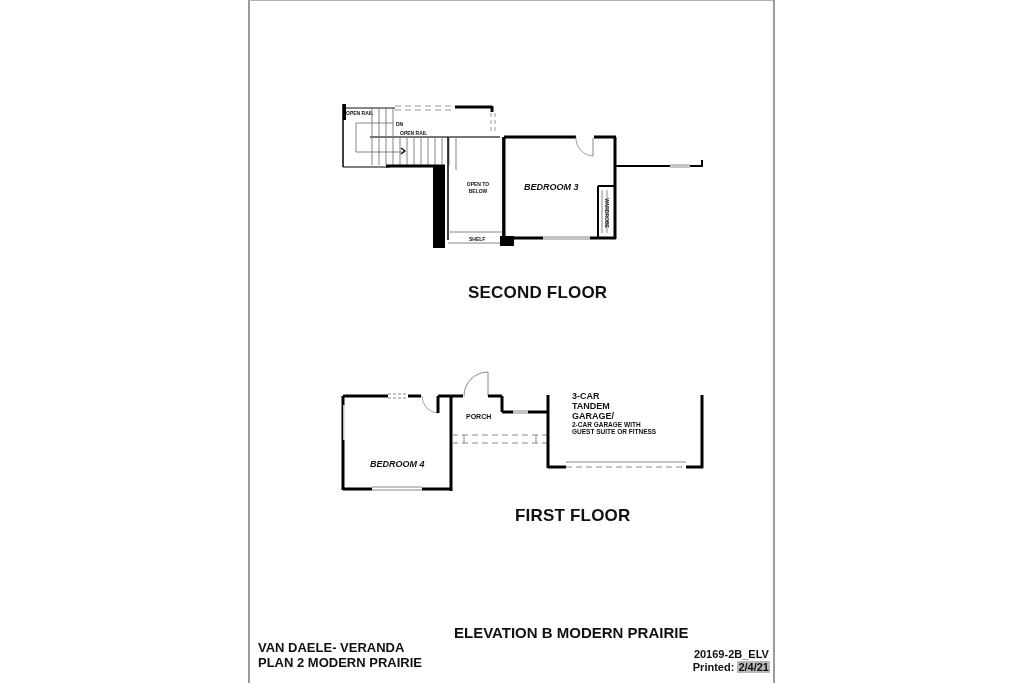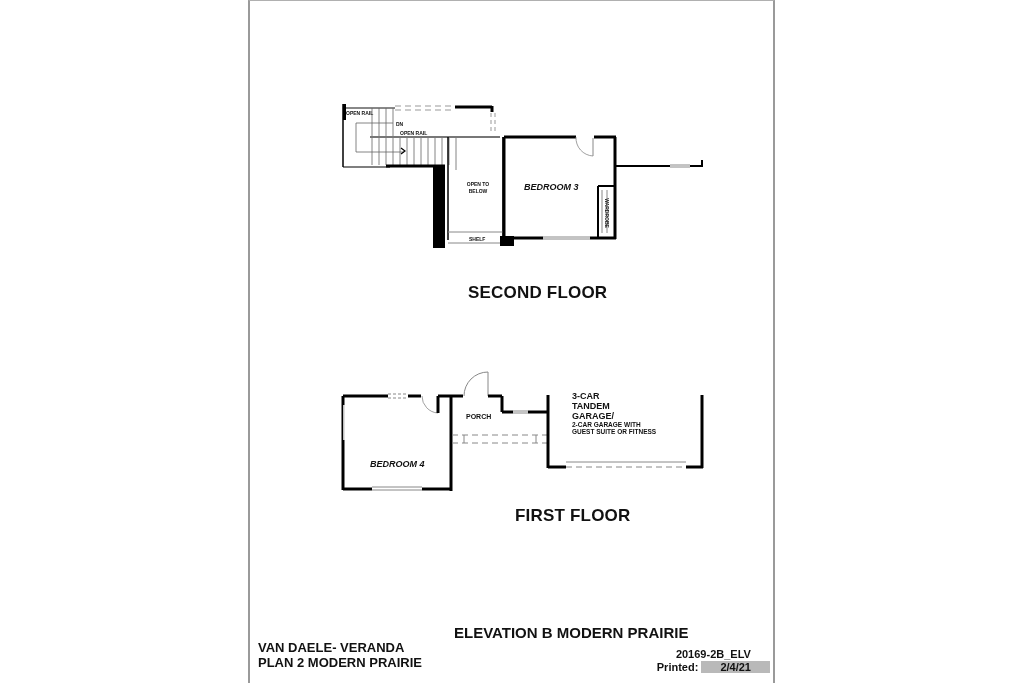--- a/index.html
+++ b/index.html
@@ -4,21 +4,21 @@
 <style>
   html, body { margin: 0; padding: 0; background: #ffffff; }
   body { width: 1024px; height: 683px; position: relative; overflow: hidden; font-family: "Liberation Sans", sans-serif; }
   .sheet { position: absolute; left: 248px; top: 0; width: 527px; height: 683px; border-left: 2px solid #9a9a9a; border-right: 2px solid #9a9a9a; border-top: 1px solid #b0b0b0; box-sizing: border-box; background: #fff; }
   svg.plan { position: absolute; left: 0; top: 0; }
   .lbl { position: absolute; font-weight: bold; color: #111; white-space: nowrap; }
   .floor-title { font-size: 17px; letter-spacing: 0.2px; }
   .elev { font-size: 15px; padding-left: 28px; }
   .proj { font-size: 13px; line-height: 14px; }
   .code { font-size: 11px; text-align: center; line-height: 13px; }
-  .hl { background: #b9b9b9; padding: 0 19px; }
+  .hl { background: #b9b9b9; padding: 0 1px; }
   .room { font-size: 9px; font-style: italic; }
   .tiny { font-size: 5px; }
   .garage { font-size: 9px; line-height: 10px; }
   .garage .small { font-size: 6.5px; line-height: 7px; display: block; }
 </style>
 </head>
 <body>
 
 <div class="sheet"></div>
 

